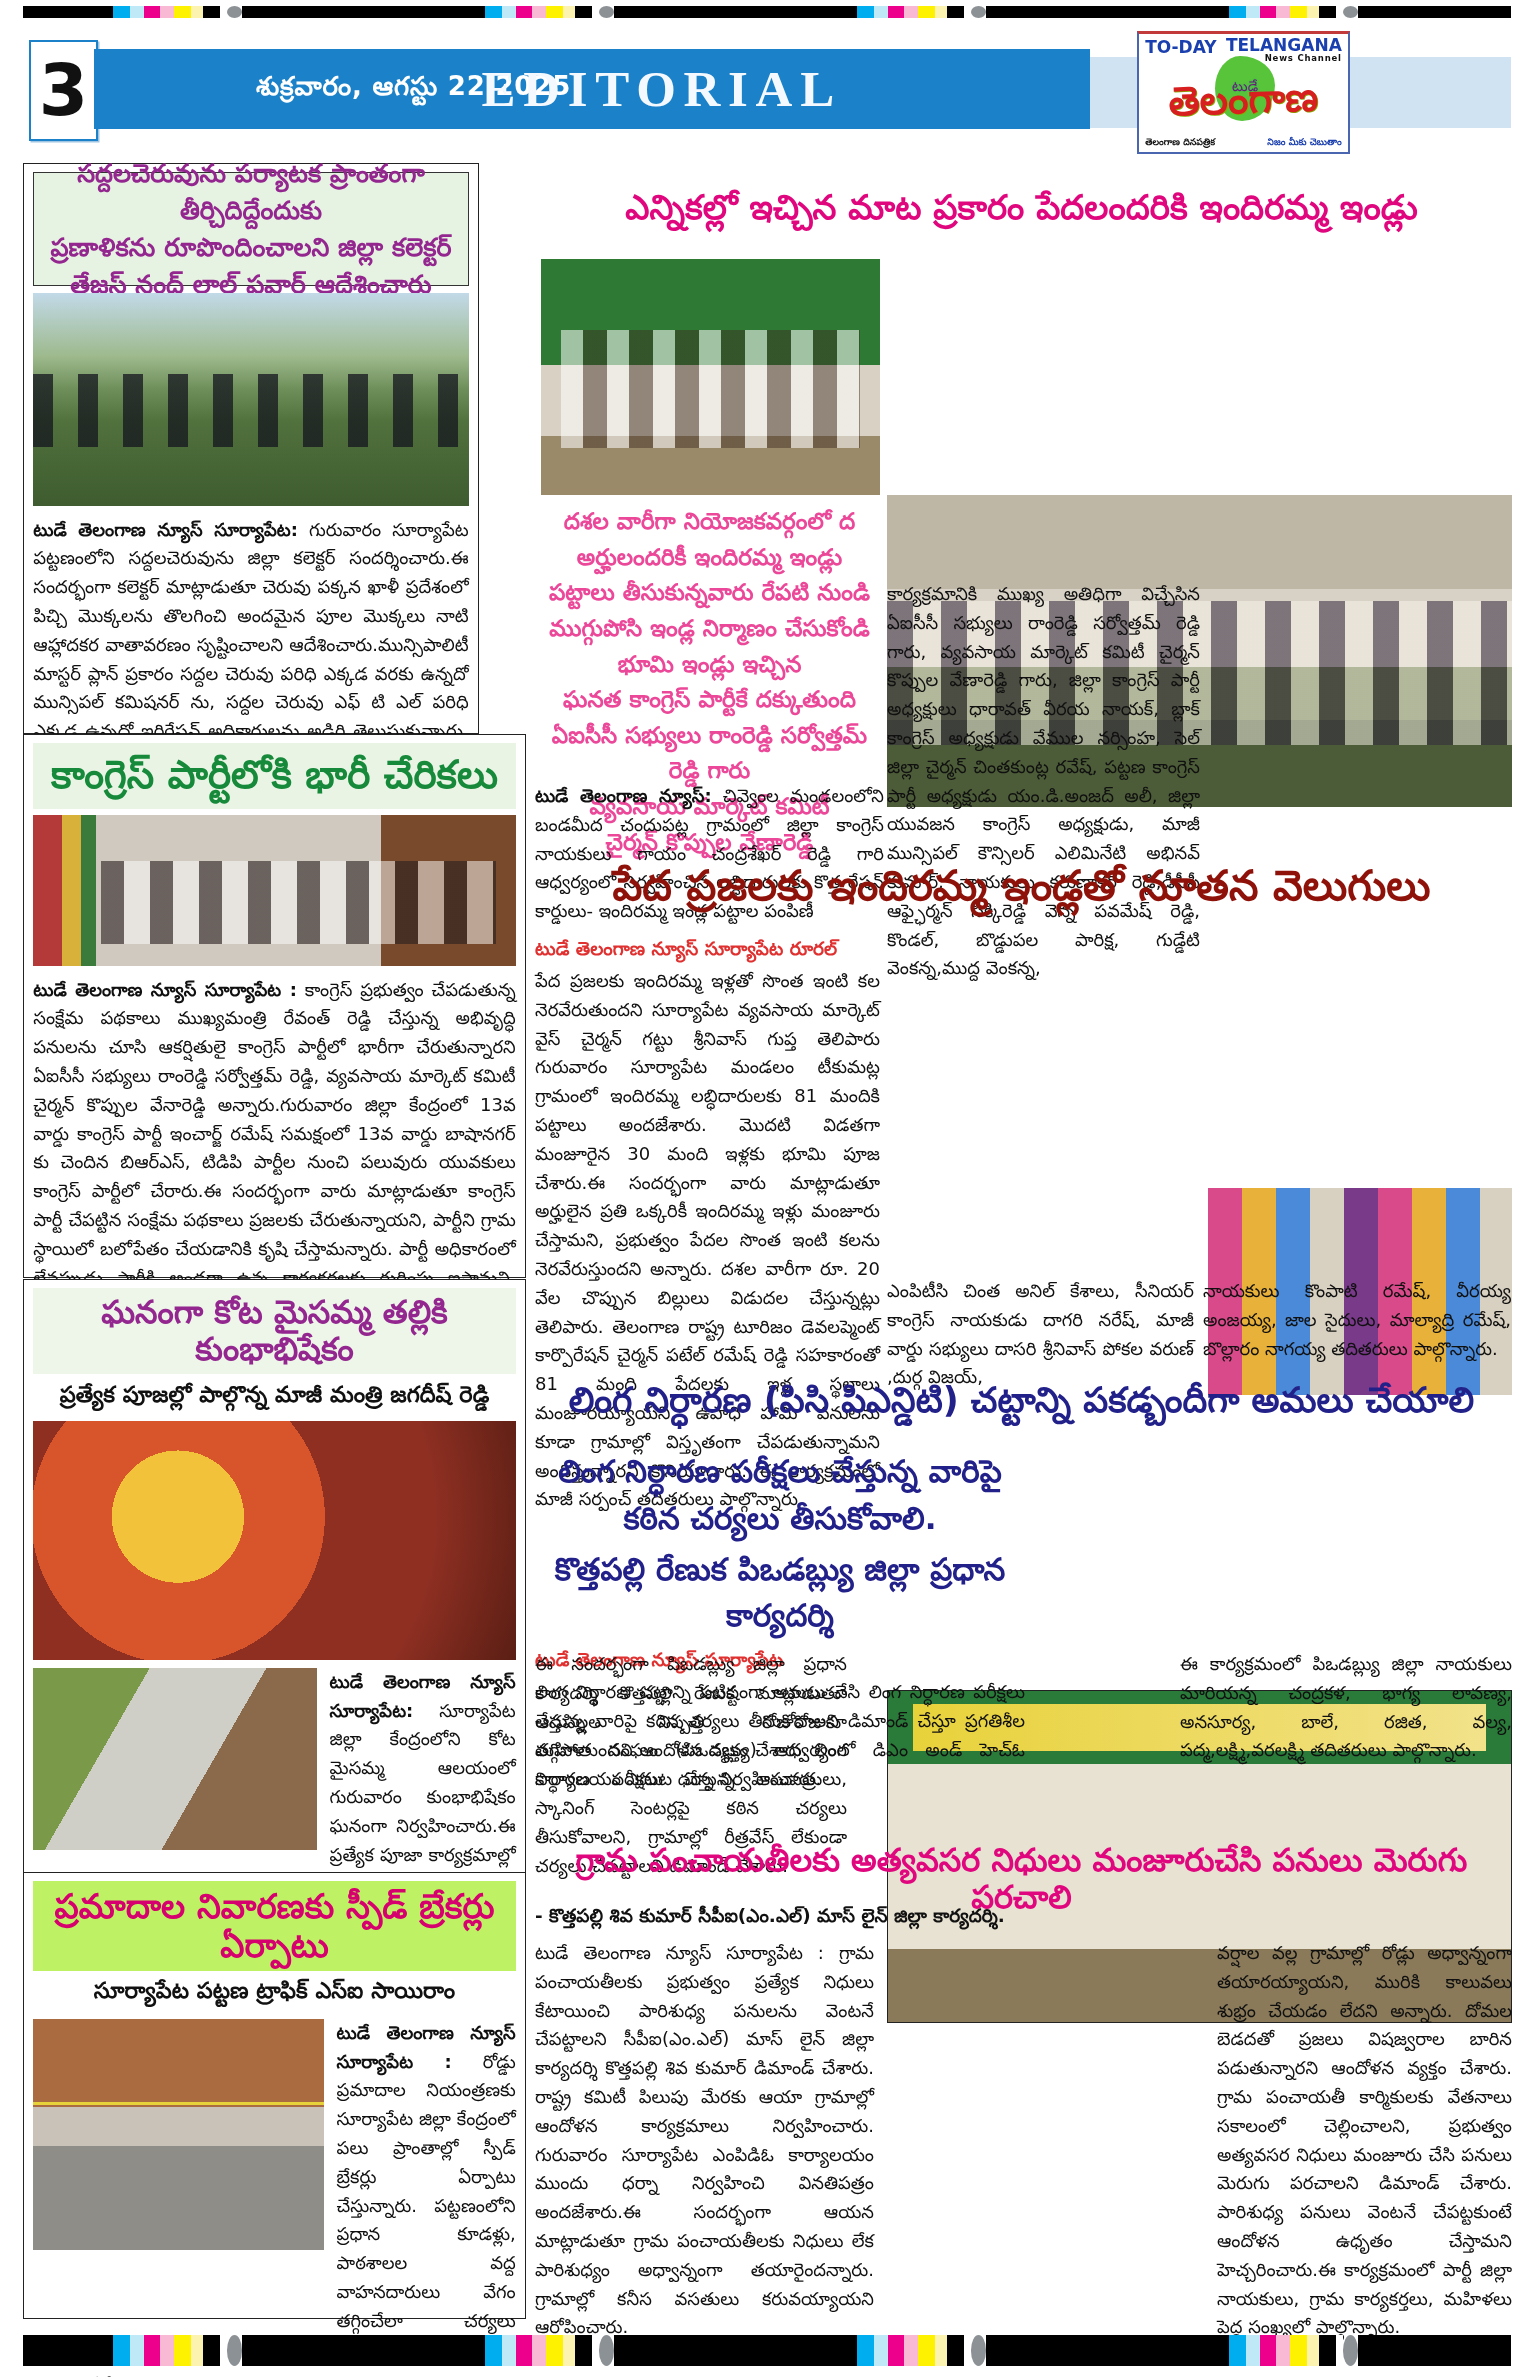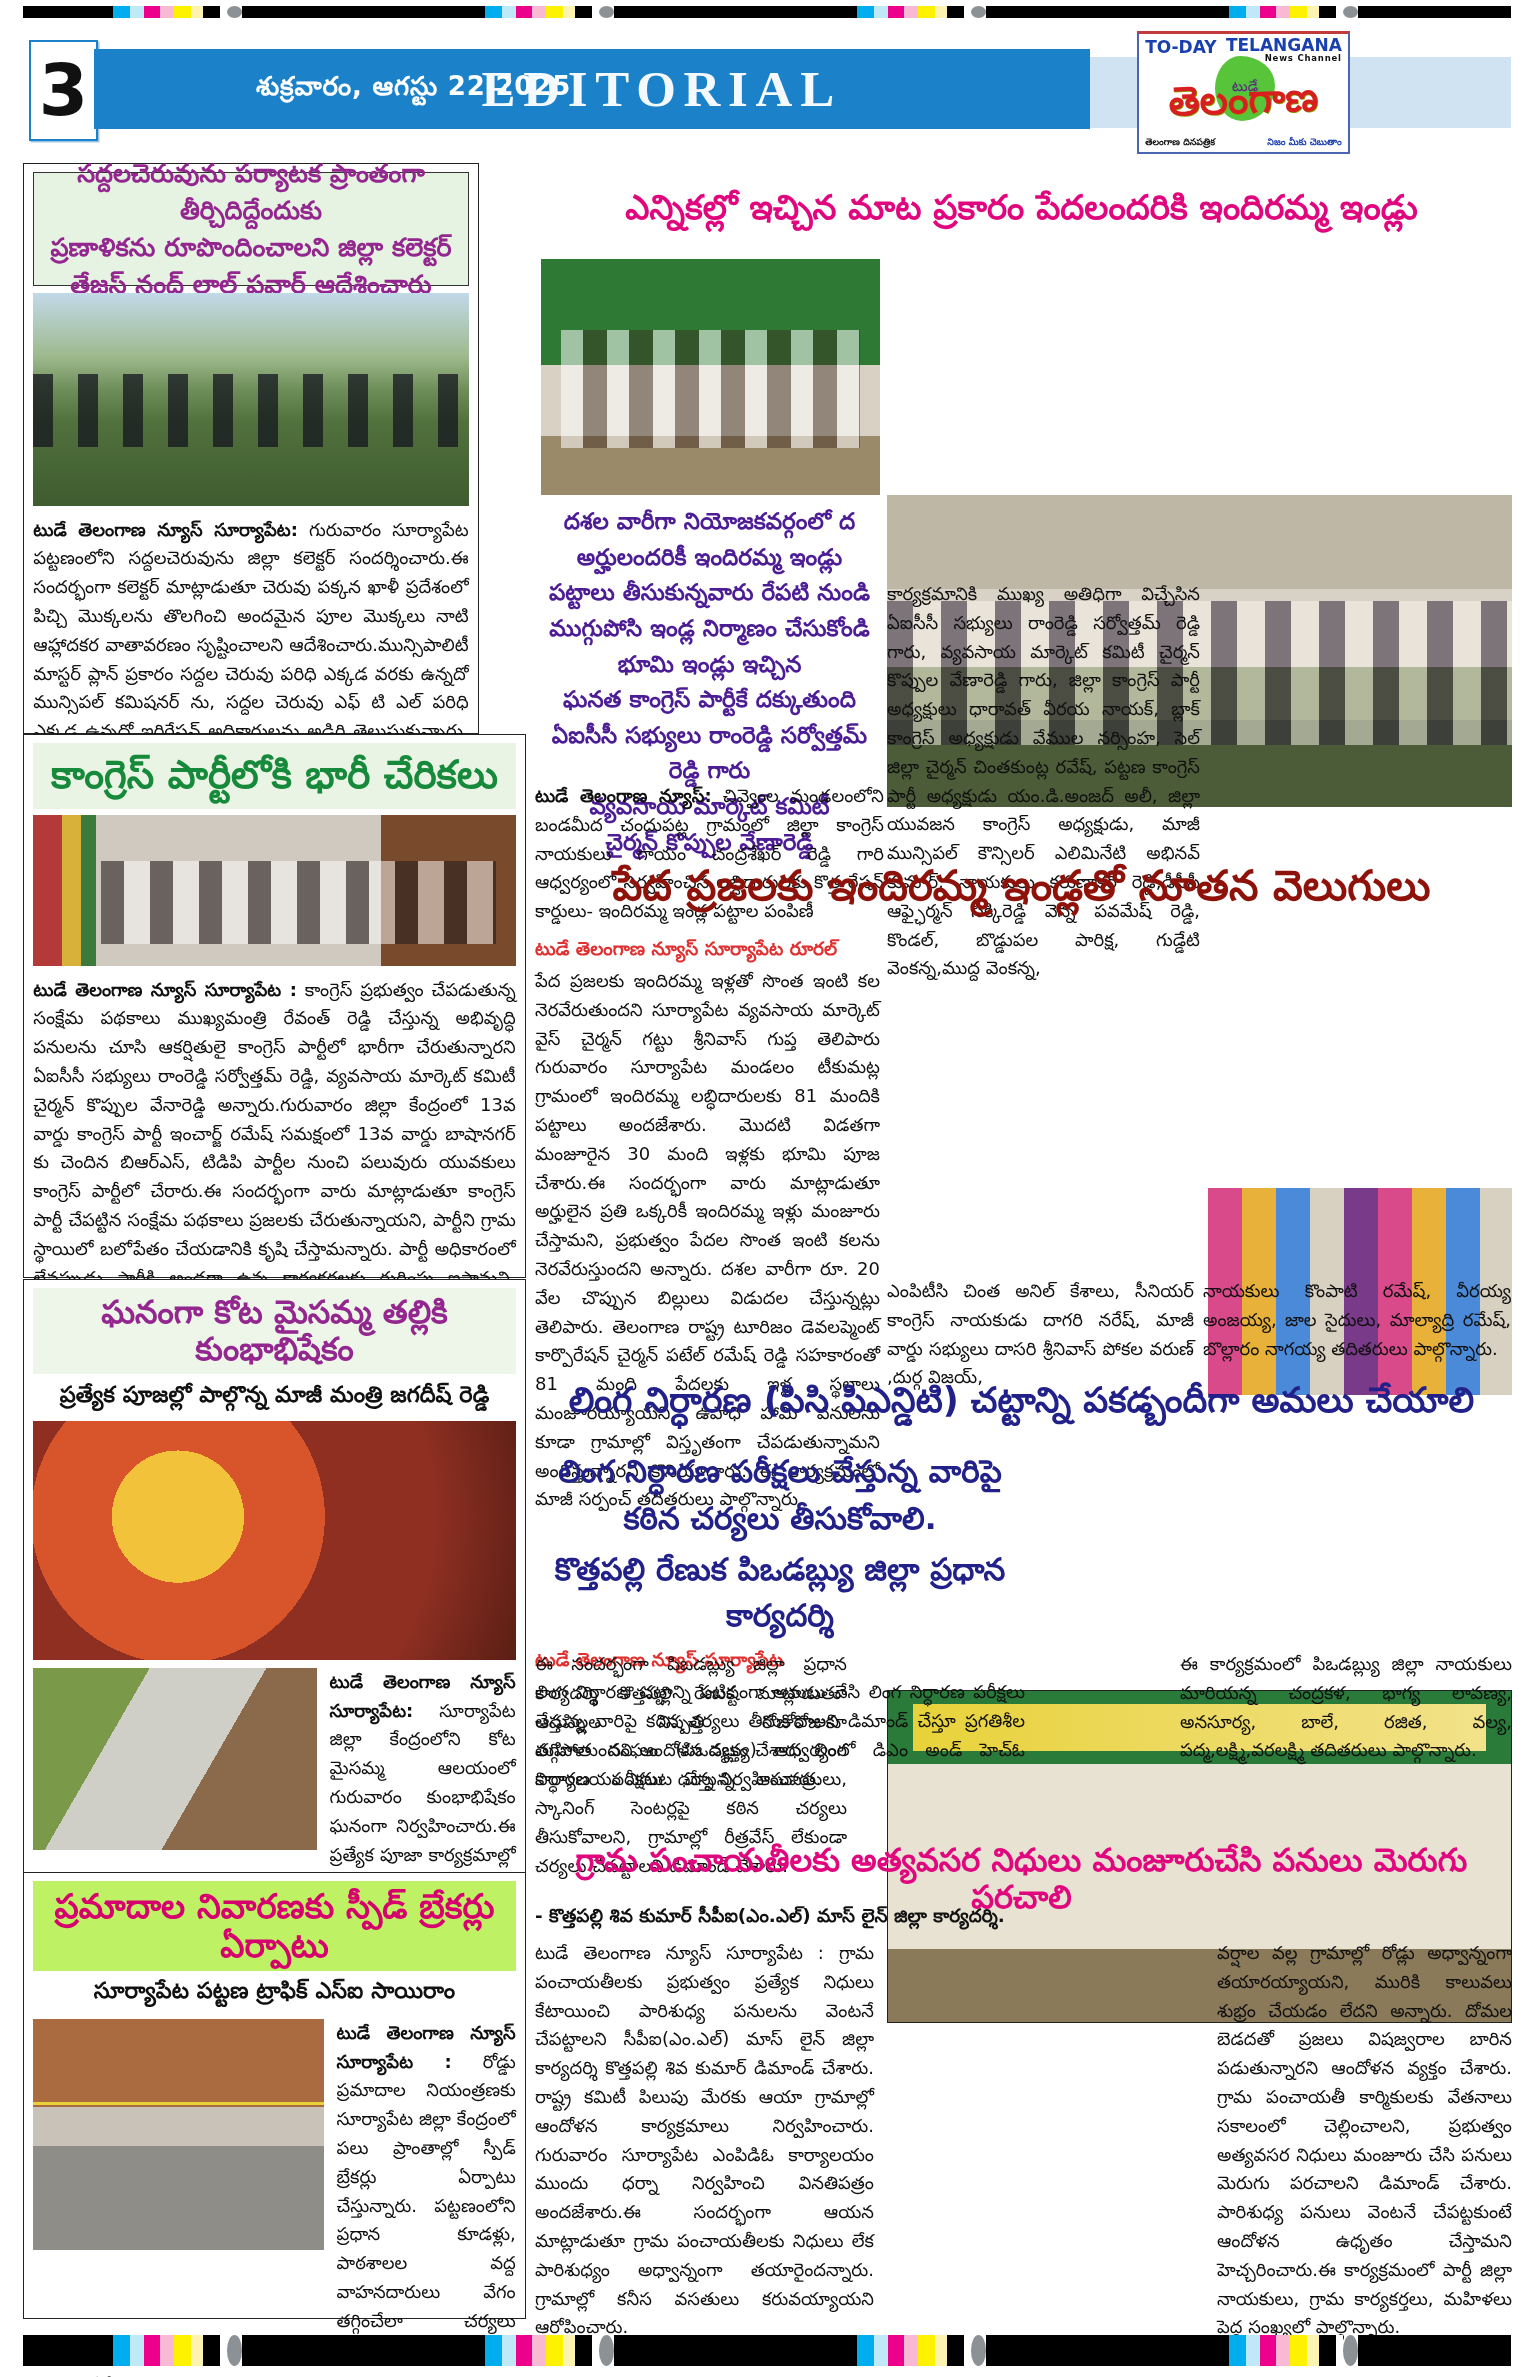--- a/index.html
+++ b/index.html
@@ -40,21 +40,21 @@
   .hl.green{color:#168a3a;font-size:39px;background:#e9f4e4;padding:10.8px 0;}
   .hl.purple{color:#93278f;font-size:32px;background:#edf6e8;padding:6.2px 0;}
   .hl.pink{color:#e0077e;font-size:34px;}
   .hl.pinkbg{color:#d6006e;font-size:34px;background:#bef264;padding:6.2px 0;}
   .hl.maroon{color:#8e1209;font-size:42px;}
   .hl.navy{color:#22218a;font-size:35px;}
   .subhead{font-weight:bold;font-size:22.4px;text-align:center;color:#111;}
   .body-txt{font-size:18px;line-height:1.6;text-align:justify;color:#101010;}
   .body-txt b{font-weight:bold;}
   .redline{color:#e03131;font-weight:bold;font-size:18.5px;}
-  .quote{font-weight:bold;font-size:23px;line-height:1.55;text-align:center;color:#4c1d95;}
+  .quote{font-weight:bold;font-size:23px;line-height:1.55;text-align:center;color:#ec4899;}
   .navysub{color:#22218a;font-weight:bold;font-size:31px;text-align:center;line-height:1.5;}
   .byline{font-weight:bold;font-size:18.5px;color:#111;}
   
   .photo{box-sizing:border-box;position:relative;overflow:hidden;}
   .ph-lake{background:linear-gradient(180deg,#c2d9e8 0%,#9db98c 30%,#6e8f5a 45%,#51713d 60%,#3e5c2f 100%);}
   .ph-lake::after{content:"";position:absolute;left:0;right:0;top:38%;height:34%;
       background:repeating-linear-gradient(90deg,rgba(20,20,30,.75) 0 20px,rgba(20,20,30,0) 20px 45px);}
   .ph-join{background:linear-gradient(90deg,#b43a3a 0 6%,#d8b13a 6% 10%,#3a7a3a 10% 13%,#cfc9bf 13% 72%,#7a4a2d 72% 100%);}
   .ph-join::after{content:"";position:absolute;left:14%;right:4%;top:30%;height:55%;
       background:repeating-linear-gradient(90deg,rgba(40,30,30,.6) 0 23px,rgba(255,255,255,.5) 23px 49px);}

